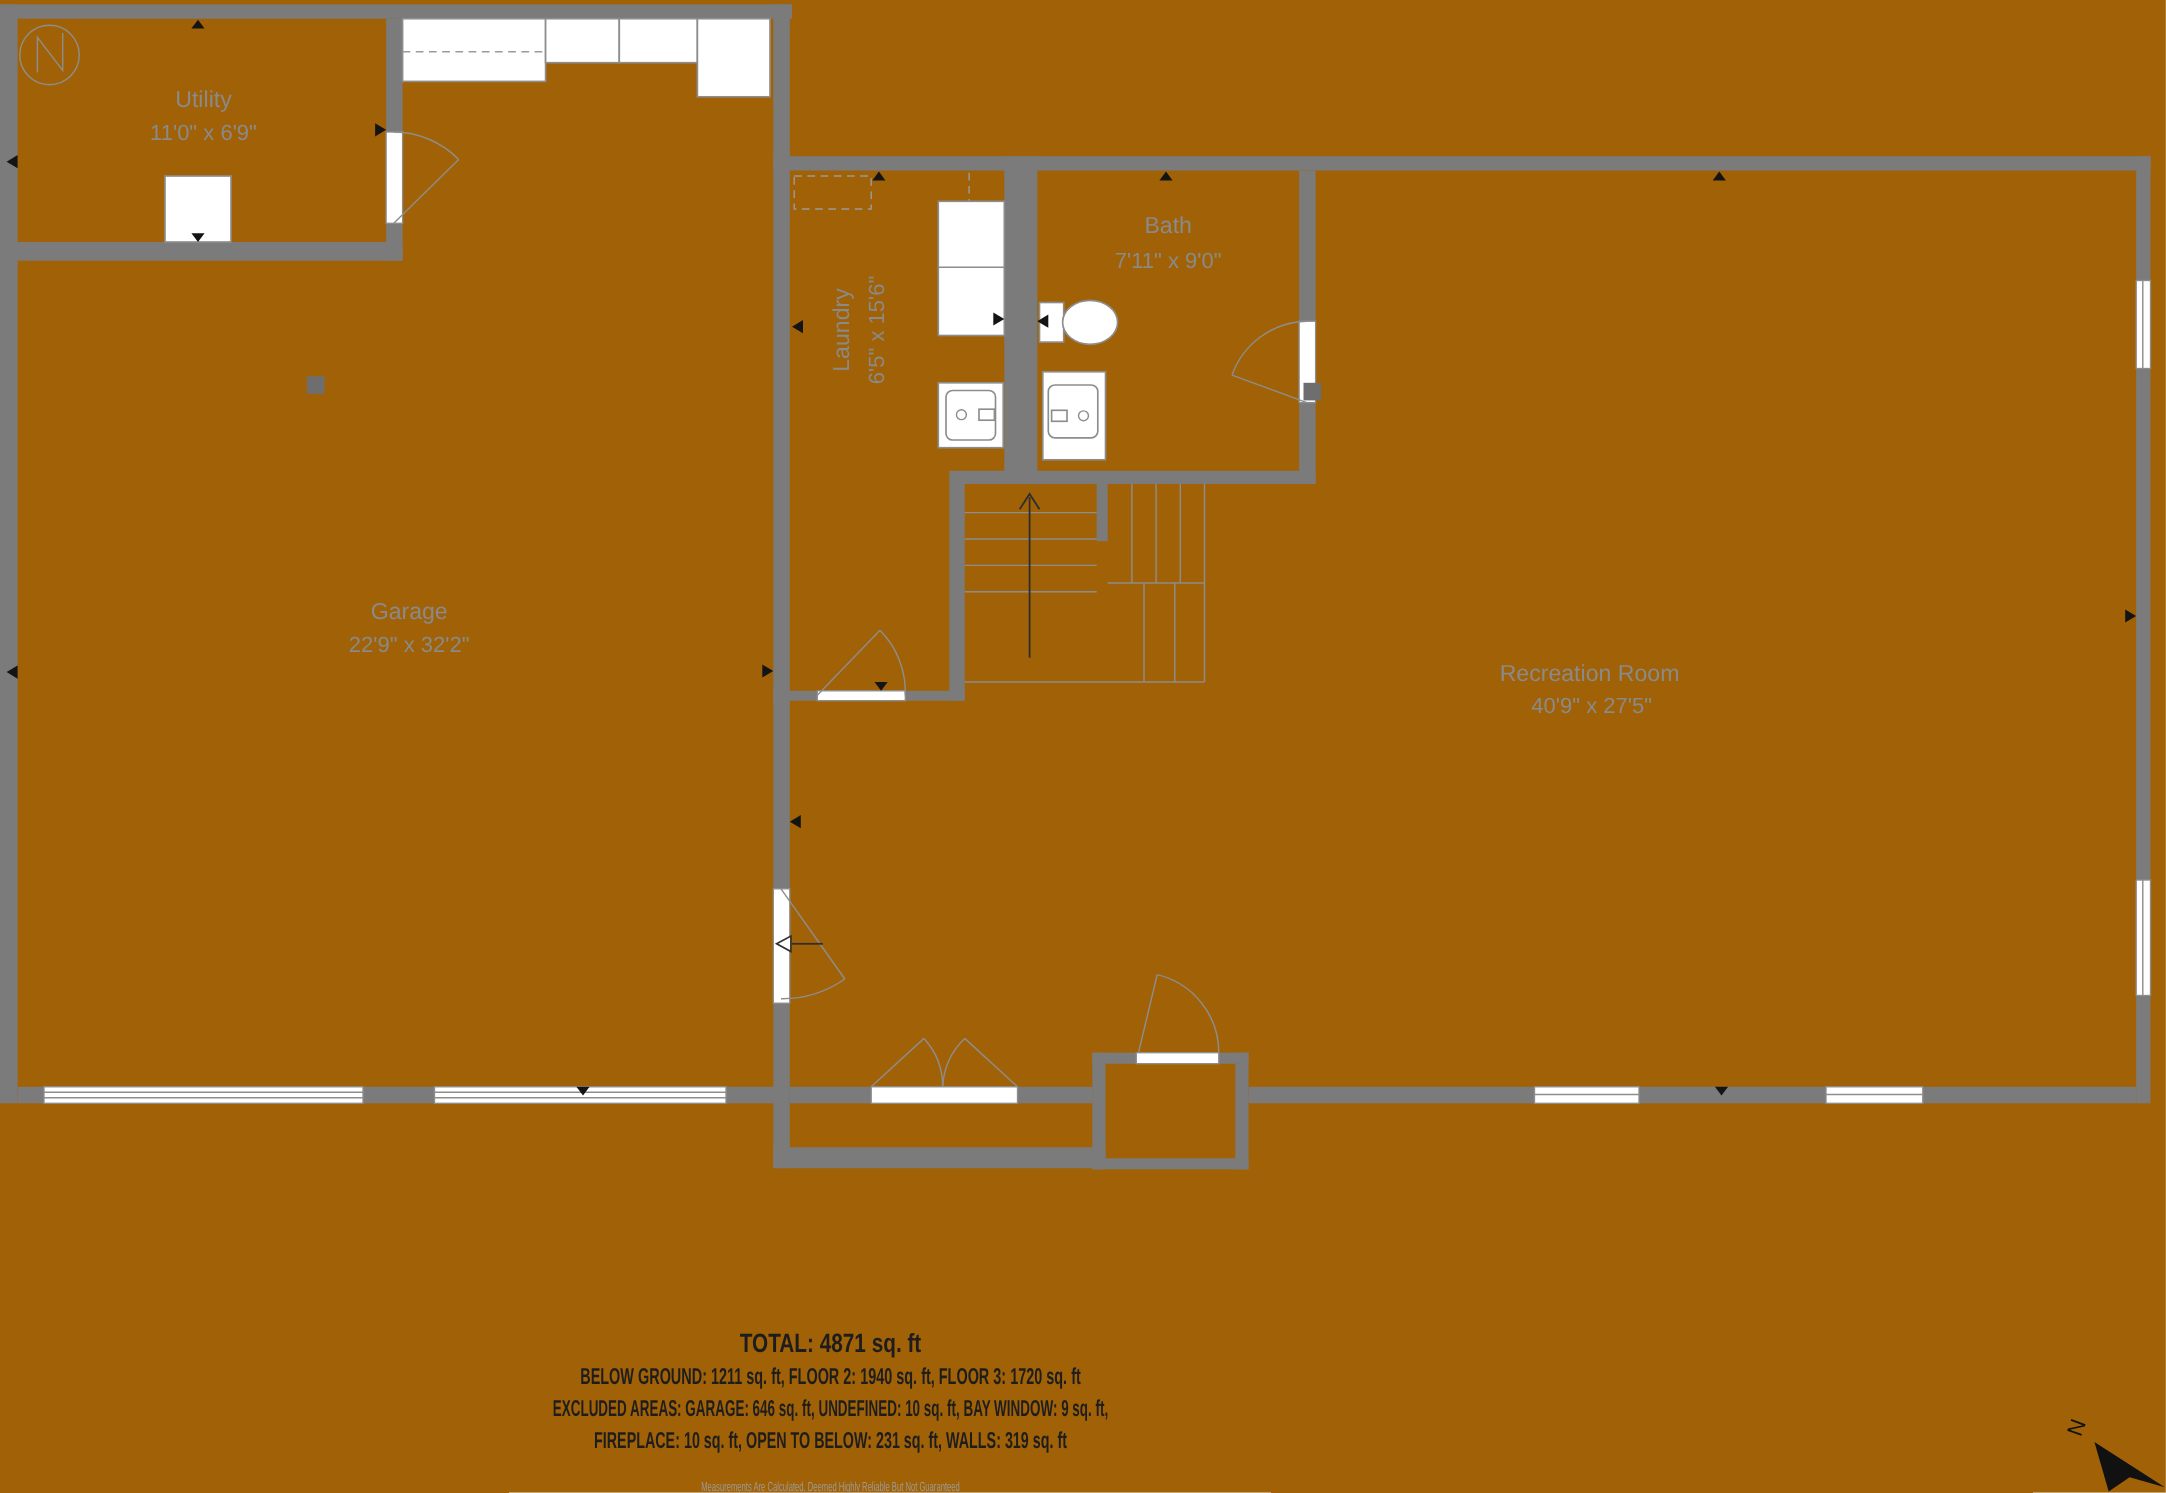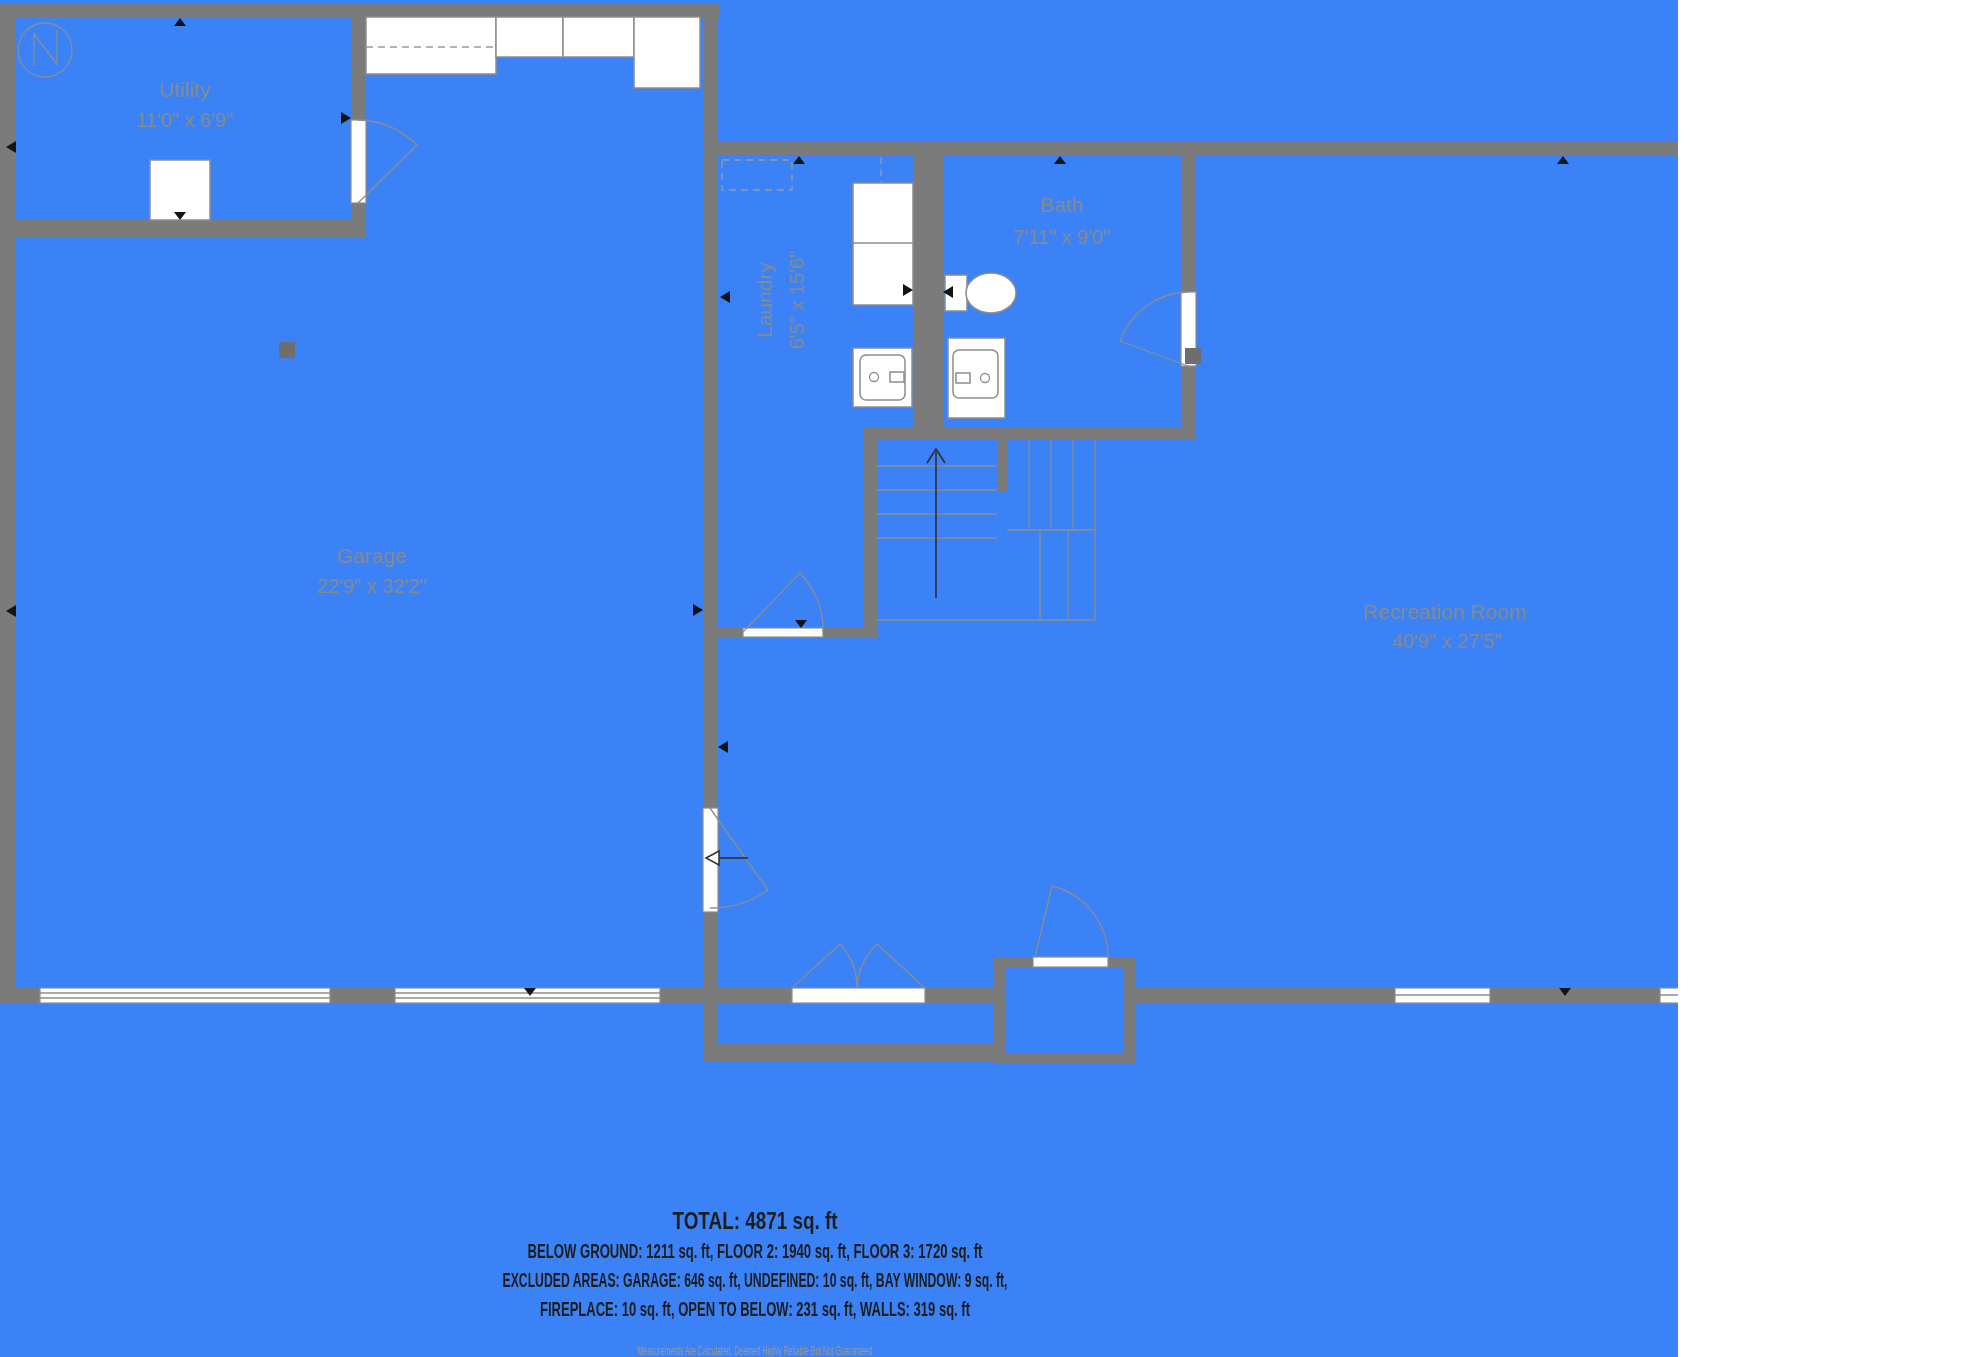--- a/index.html
+++ b/index.html
@@ -1,16 +1,16 @@
 <!DOCTYPE html>
 <html><head>
 <meta charset="utf-8">
 <style>
   html,body{margin:0;padding:0;background:#ffffff;}
-  .page{position:relative;width:1678px;height:1357px;background:#3b82f6;overflow:hidden;
+  .page{position:relative;width:1969px;height:1357px;background:#a16207;overflow:hidden;
         font-family:"Liberation Sans", sans-serif;}
   svg{position:absolute;left:0;top:0;}
   .room-label{fill:#8a8a8a;font-size:21px;}
   .room-dims{fill:#8a8a8a;font-size:20px;}
   .wall{fill:#7b7b7b;}
   .fixture{fill:#ffffff;stroke:#8d8d8d;stroke-width:1.5;}
   .thin{stroke:#8d8d8d;stroke-width:1.3;fill:none;}
   .dash{stroke:#9a9a9a;stroke-width:1.3;fill:none;stroke-dasharray:7 5;}
   .opening{fill:#ffffff;stroke:#8d8d8d;stroke-width:1.2;}
   .marker{fill:#141414;}

